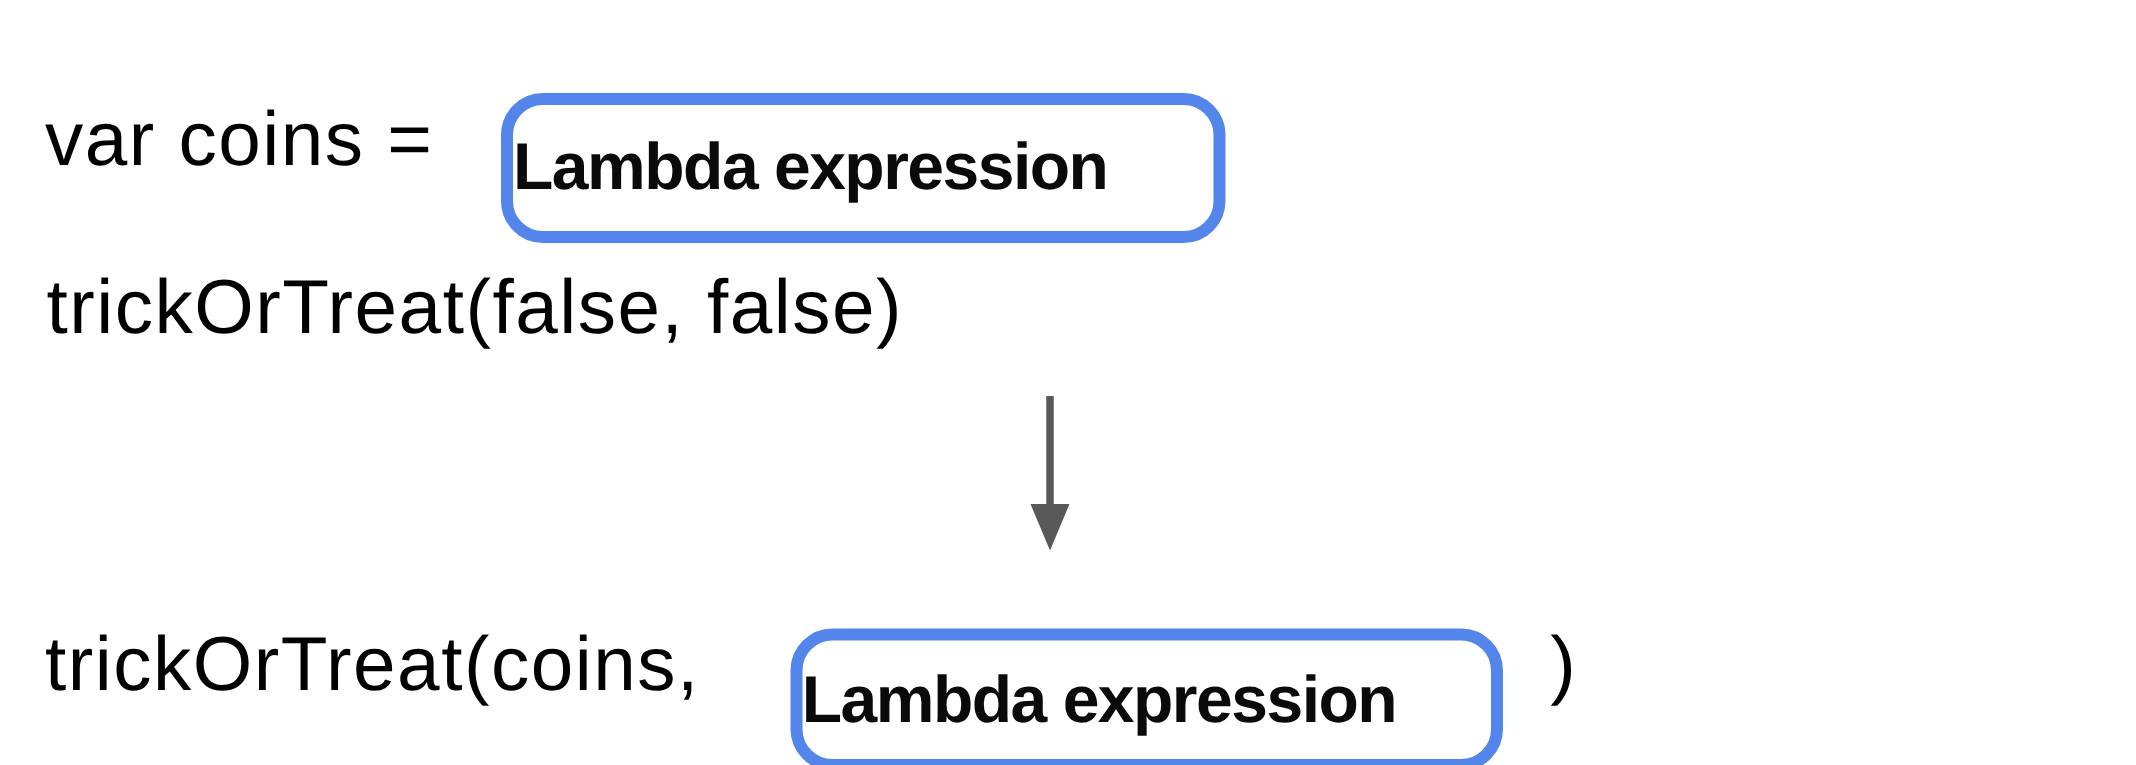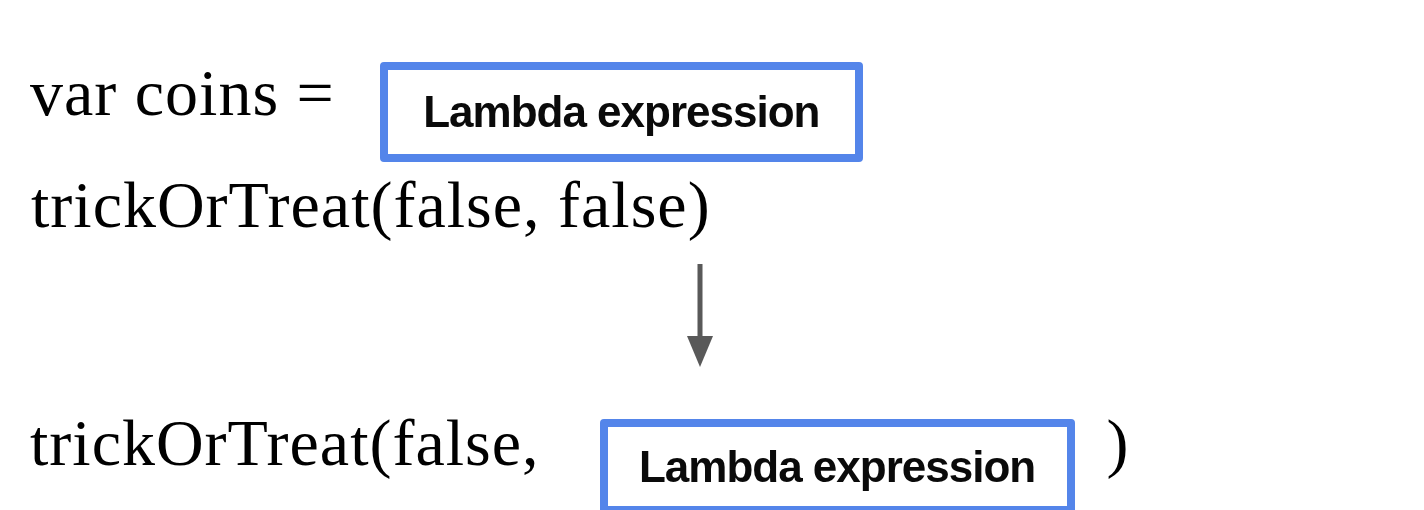--- a/index.html
+++ b/index.html
@@ -14,42 +14,42 @@
   html, body { background: var(--background); }
   .canvas {
     position: relative;
     width: 1424px;
     height: 510px;
     background: var(--background);
     overflow: hidden;
     font-family: "Liberation Sans", sans-serif;
   }
   .code {
-    font-family: Liberation Serif, serif;
-    font-size: 66px;
+    font-family: Liberation Sans, sans-serif;
+    font-size: 51px;
     line-height: 64px;
     color: var(--code-text);
     white-space: pre;
     letter-spacing: 1px;
   }
   .row {
     position: absolute;
     display: flex;
     align-items: center;
   }
   .row-1 { left: 30px; top: 38px;  height: 100px; }
   .row-3 { left: 30px; top: 395px; height: 95px;  }
   .line-2 { position: absolute; left: 31px; top: 173px; }
   .nudge { position: relative; top: 5px; }
   .placeholder-box {
     display: flex;
     align-items: center;
-    justify-content: center;
+    justify-content: flex-start;
     border: 8px solid var(--placeholder-border);
-    border-radius: 4px;
+    border-radius: 28px;
     background: var(--placeholder-background);
     margin-top: 48px;
   }
   .box-1 { width: 483px; height: 100px; margin-left: 45px; }
   .box-3 { width: 475px; height: 95px;  margin-left: 60px; }
   .placeholder-label {
     font-family: "Liberation Sans", sans-serif;
     font-weight: 700;
     font-size: 44px;
     letter-spacing: -1px;
@@ -83,20 +83,20 @@
   </div>
 
   <div class="arrow-wrap">
     <svg width="34" height="104" viewBox="0 0 34 104" xmlns="http://www.w3.org/2000/svg" aria-hidden="true">
       <rect x="14.5" y="0" width="5" height="76" fill="currentColor"></rect>
       <polygon points="4,72 30,72 17,103" fill="currentColor"></polygon>
     </svg>
   </div>
 
   <div class="row row-3">
-    <span class="code">trickOrTreat(false,</span>
+    <span class="code">trickOrTreat(coins,</span>
     <div class="placeholder-box box-3">
       <span class="placeholder-label">Lambda expression</span>
     </div>
     <span class="code close-paren">)</span>
   </div>
 
 </div>
 
 </body></html>

